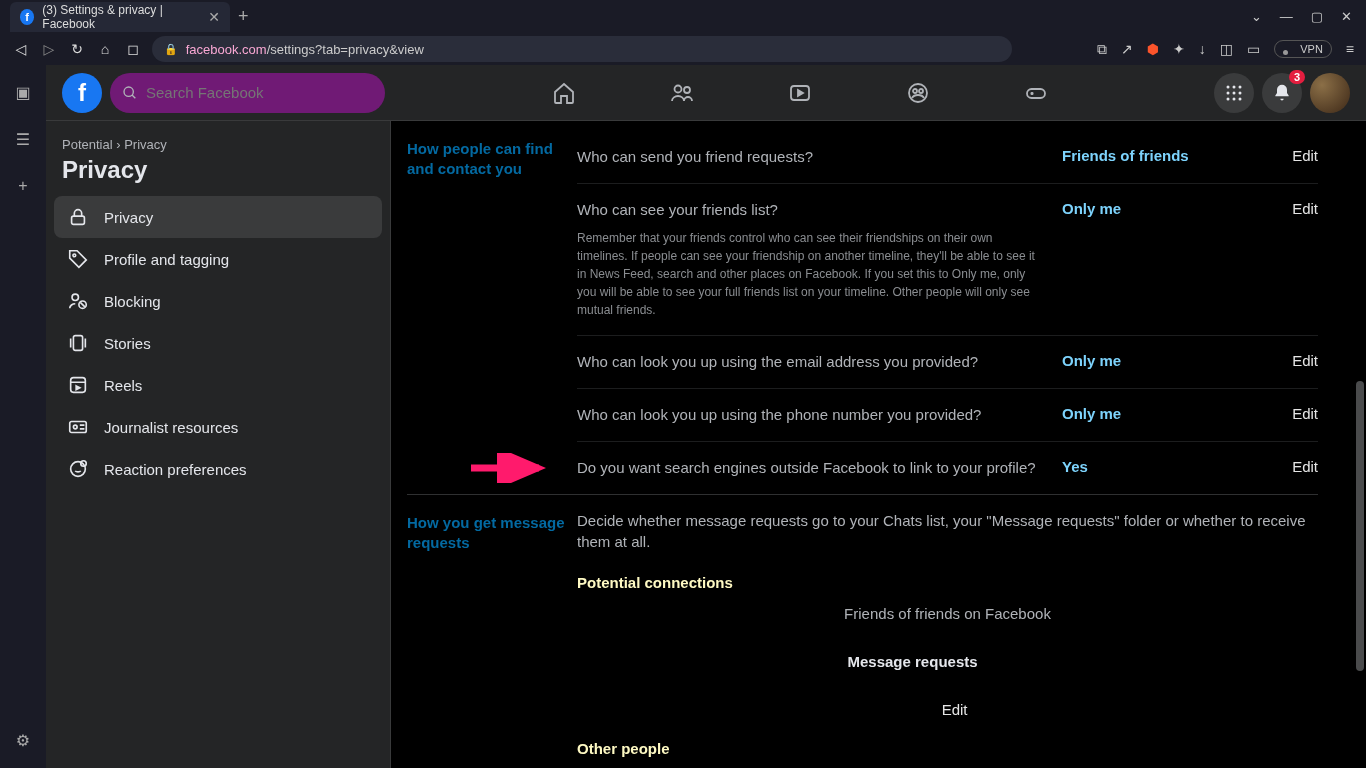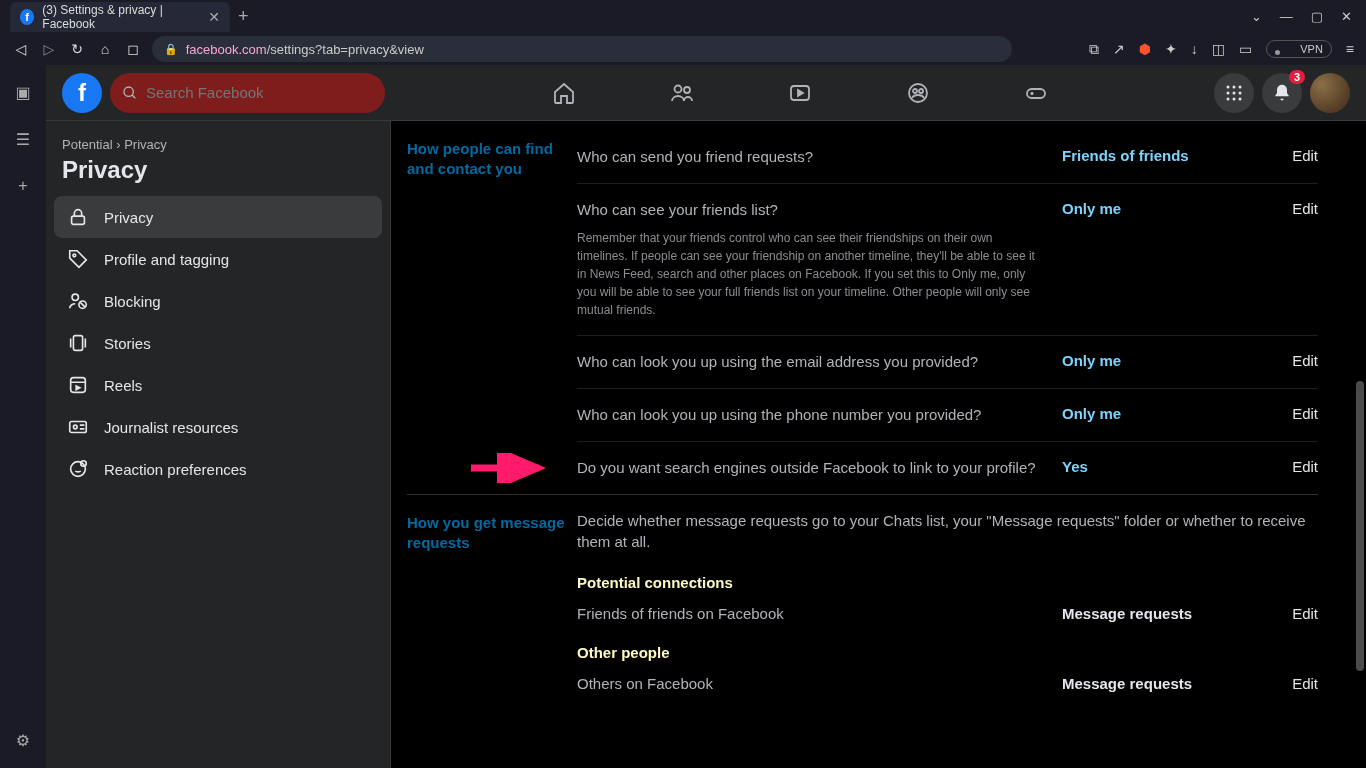--- a/index.html
+++ b/index.html
@@ -16,34 +16,34 @@
 .window-controls span { cursor: pointer; font-size: 13px; }
 .address-bar-row { height: 32px; display: flex; align-items: center; padding: 0 12px; gap: 10px; }
 .nav-btn { color: #888; font-size: 14px; cursor: pointer; width: 18px; text-align: center; }
 .nav-btn.active { color: #ddd; }
 .address-bar { flex: 1; background: #2a2d3a; height: 26px; border-radius: 13px; display: flex; align-items: center; padding: 0 12px; gap: 8px; max-width: 860px; }
 .lock-icon { color: #aaa; font-size: 11px; }
 .url { color: #ccc; font-size: 13px; }
 .url .domain { color: #f9a8d4; }
 .right-icons { display: flex; gap: 14px; color: #ccc; align-items: center; margin-left: auto; }
 .right-icons > * { cursor: pointer; font-size: 14px; }
-.vpn-pill { border: 1px solid #555; border-radius: 11px; padding: 2px 8px; font-size: 11px; display: flex; align-items: flex-end; gap: 20px; }
+.vpn-pill { border: 1px solid #555; border-radius: 11px; padding: 2px 8px; font-size: 11px; display: flex; align-items: flex-end; gap: 12px; }
 .vpn-dot { width: 5px; height: 5px; background: #999; border-radius: 50%; }
 
 
 .outer-container { display: flex; height: 703px; }
 .left-rail { width: 46px; background: #1a1b26; display: flex; flex-direction: column; align-items: center; padding-top: 18px; gap: 28px; }
 .left-rail .rail-icon { color: #aaa; font-size: 16px; cursor: pointer; }
 .left-rail .rail-bottom { margin-top: auto; margin-bottom: 18px; }
 
 
 .fb-app { flex: 1; background: #18191a; display: flex; flex-direction: column; }
 .fb-header { height: 56px; background: #242526; display: flex; align-items: center; padding: 0 16px; border-bottom: 1px solid #393a3b; }
 .fb-logo { width: 40px; height: 40px; background: #1877f2; border-radius: 50%; display: flex; align-items: center; justify-content: center; color: #fff; font-weight: bold; font-size: 24px; cursor: pointer; }
-.fb-search { background: #7f1d1d; height: 40px; border-radius: 20px; display: flex; align-items: center; padding: 0 12px; margin-left: 8px; width: 275px; gap: 8px; cursor: text; }
+.fb-search { background: #701a75; height: 40px; border-radius: 20px; display: flex; align-items: center; padding: 0 12px; margin-left: 8px; width: 275px; gap: 8px; cursor: text; }
 .fb-search input { background: transparent; border: none; outline: none; color: #b0b3b8; font-size: 15px; flex: 1; }
 .fb-nav { display: flex; flex: 1; justify-content: center; gap: 8px; }
 .fb-nav-item { width: 110px; height: 48px; display: flex; align-items: center; justify-content: center; color: #b0b3b8; cursor: pointer; border-radius: 8px; }
 .fb-nav-item svg { width: 24px; height: 24px; }
 .fb-header-right { display: flex; gap: 8px; align-items: center; }
 .fb-hdr-btn { width: 40px; height: 40px; background: #3a3b3c; border-radius: 50%; display: flex; align-items: center; justify-content: center; color: #e4e6eb; cursor: pointer; position: relative; }
 .fb-avatar { width: 40px; height: 40px; border-radius: 50%; background: radial-gradient(circle at 30% 30%, #8b6f47, #3d2817); cursor: pointer; }
 .badge { position: absolute; top: -3px; right: -3px; background: #e41e3f; color: #fff; border-radius: 10px; font-size: 11px; font-weight: bold; padding: 1px 5px; }
 
 
@@ -62,21 +62,21 @@
 .section-label { width: 170px; font-weight: bold; font-size: 15px; color: #0369a1; padding-top: 8px; line-height: 1.3; }
 .section-rows { flex: 1; }
 .row { display: flex; padding: 16px 0; border-bottom: 1px solid #1c1d1e; align-items: flex-start; gap: 16px; }
 .row:last-child { border-bottom: none; }
 .row-q { flex: 1; color: #b0b3b8; font-size: 15px; line-height: 1.35; }
 .row-q .sub { font-size: 12px; color: #8a8d91; margin-top: 8px; line-height: 1.5; }
 .row-v { width: 200px; color: #7dd3fc; font-weight: bold; font-size: 15px; }
 .row-edit { color: #e5e5e5; font-size: 15px; cursor: pointer; width: 40px; text-align: right; }
 .msg-intro { color: #b0b3b8; font-size: 15px; padding: 6px 0 14px; line-height: 1.35; }
 .msg-subhead { font-weight: bold; font-size: 15px; color: #fef9c3; padding: 8px 0 0; }
-.msg-row { display: flex; padding: 14px 0; align-items: center; gap: 16px; }
+.msg-row { display: flex; padding: 14px 0; align-items: center; gap: 31px; flex-direction: column; }
 .msg-row .mq { flex: 1; color: #b0b3b8; font-size: 15px; }
 .msg-row .mv { width: 200px; font-weight: bold; font-size: 15px; }
 
 
 .arrow { position: absolute; left: 80px; top: 332px; pointer-events: none; }
 .arrow svg { width: 80px; height: 30px; }
 
 
 .scrollbar-track { position: absolute; right: 0; top: 0; bottom: 0; width: 12px; }
 .scrollbar-thumb { position: absolute; right: 2px; top: 260px; width: 8px; height: 290px; background: #4a4b4c; border-radius: 4px; }

